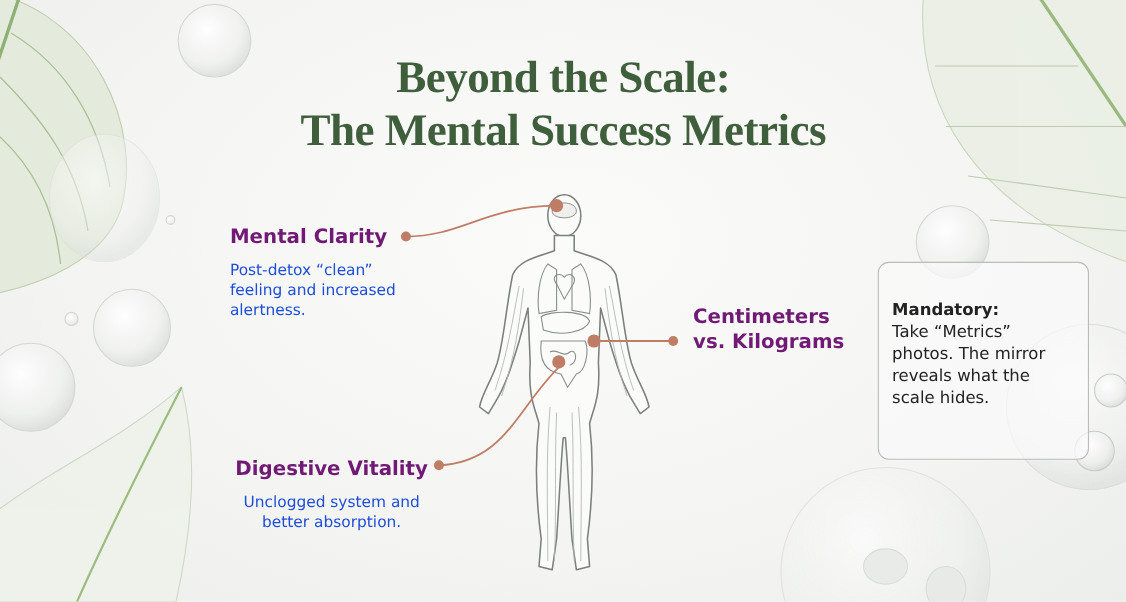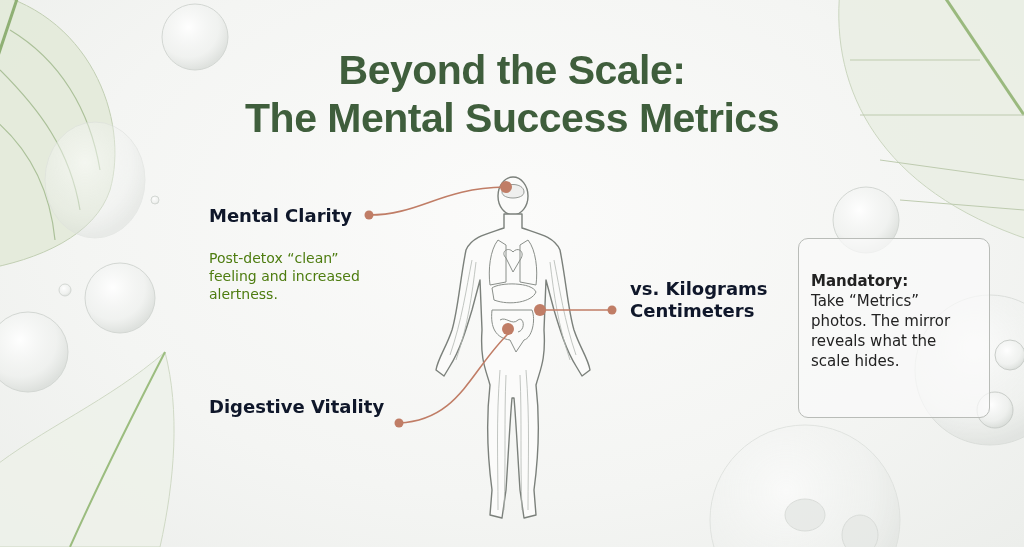--- a/index.html
+++ b/index.html
@@ -1,22 +1,22 @@
 <!DOCTYPE html>
 <html><head>
 <meta charset="utf-8">
 <style>
   html,body{margin:0;padding:0;}
   body{width:1024px;height:547px;overflow:hidden;background:#f5f6f4;position:relative;font-family:"Liberation Sans",sans-serif;}
   .bg{position:absolute;inset:0;background:radial-gradient(ellipse at 50% 40%,#fbfbfa 0%,#f4f5f3 60%,#eceeeb 100%);}
   .deco{position:absolute;left:0;top:0;}
-  .title{position:absolute;left:0;width:1024px;top:46px;text-align:center;font-family:Liberation Sans, sans-serif;font-weight:bold;color:#3f5e3c;font-size:41px;line-height:48px;letter-spacing:-0.5px;}
+  .title{position:absolute;left:0;width:1024px;top:46px;text-align:center;font-family:Liberation Serif, serif;font-weight:bold;color:#3f5e3c;font-size:41px;line-height:48px;letter-spacing:-0.5px;}
   .label{position:absolute;font-family:"DejaVu Sans",sans-serif;}
-  .label .h{color:#0f172a;font-weight:bold;font-size:18px;line-height:22px;}
-  .label .b{color:#4d7c0f;font-size:14px;line-height:18px;margin-top:22px;}
+  .label .h{color:#701a75;font-weight:bold;font-size:18px;line-height:22px;}
+  .label .b{color:#1d4ed8;font-size:14px;line-height:18px;margin-top:10px;}
   .callout{position:absolute;left:798px;top:238px;width:192px;height:180px;border:1.5px solid #b9bcb8;border-radius:10px;background:rgba(250,250,249,0.72);box-sizing:border-box;padding:32px 16px 0 12px;font-family:"DejaVu Sans",sans-serif;color:#222;font-size:15px;line-height:20px;}
   .callout .t{font-weight:bold;}
   .body-fig{position:absolute;left:420px;top:170px;}
   .conn{position:absolute;left:0;top:0;pointer-events:none;}
 </style>
 </head>
 <body>
 
 <div class="bg"></div>
 
@@ -110,24 +110,25 @@
     <circle cx="508" cy="329" r="6"></circle>
   </g>
 </svg>
 
 <div class="label" style="left:209px;top:205px;width:170px;">
   <div class="h">Mental Clarity</div>
   <div class="b">Post-detox “clean” feeling and increased alertness.</div>
 </div>
 
 <div class="label" style="left:630px;top:278px;width:150px;">
+  <div class="h">Centimeters</div>
   <div class="h">vs. Kilograms</div>
-  <div class="h">Centimeters</div>
 </div>
 
-<div class="label" style="left:209px;top:396px;width:185px;">
+<div class="label" style="left:209px;top:416px;width:185px;text-align:center;">
   <div class="h">Digestive Vitality</div>
+  <div class="b">Unclogged system and better absorption.</div>
 </div>
 
 <div class="callout">
   <div class="t">Mandatory:</div>
   <div>Take “Metrics” photos. The mirror reveals what the scale hides.</div>
 </div>
 
 </body></html>

